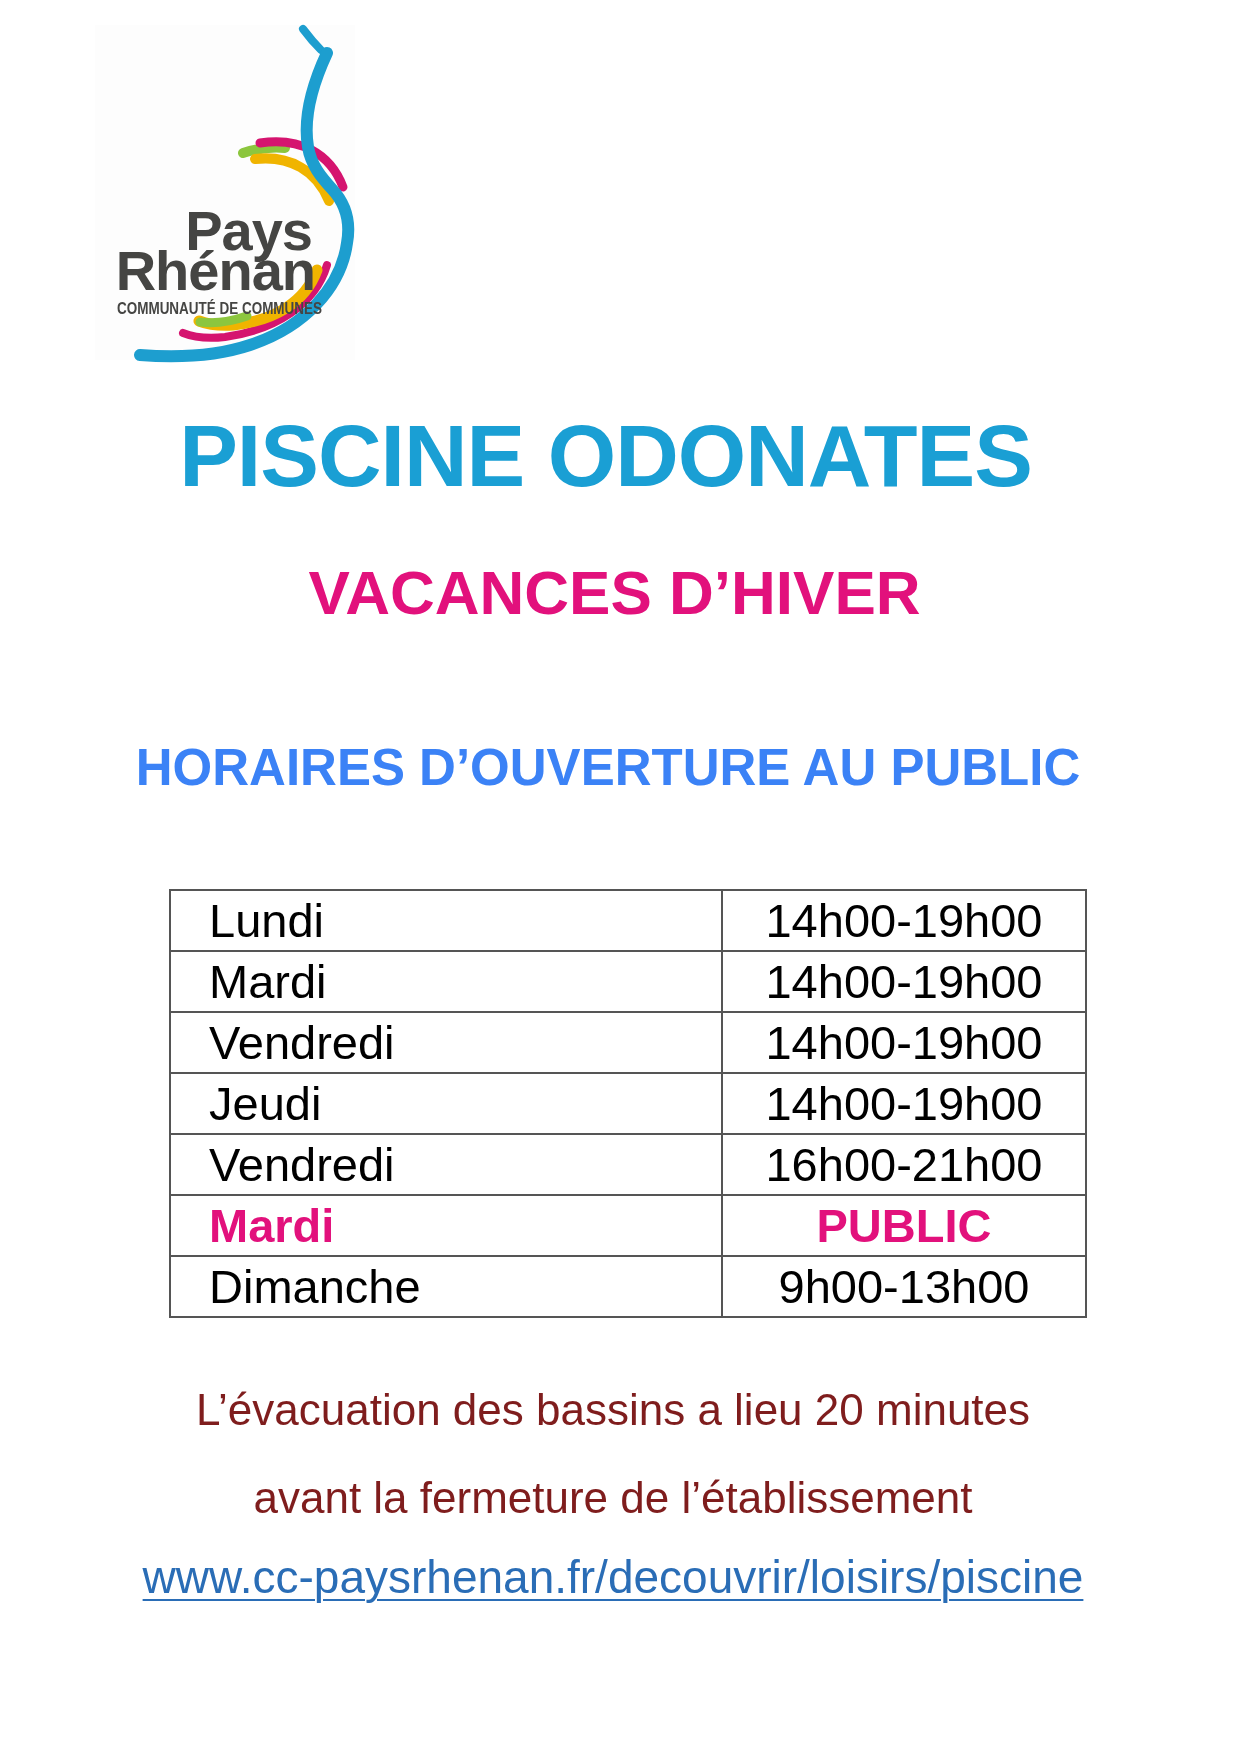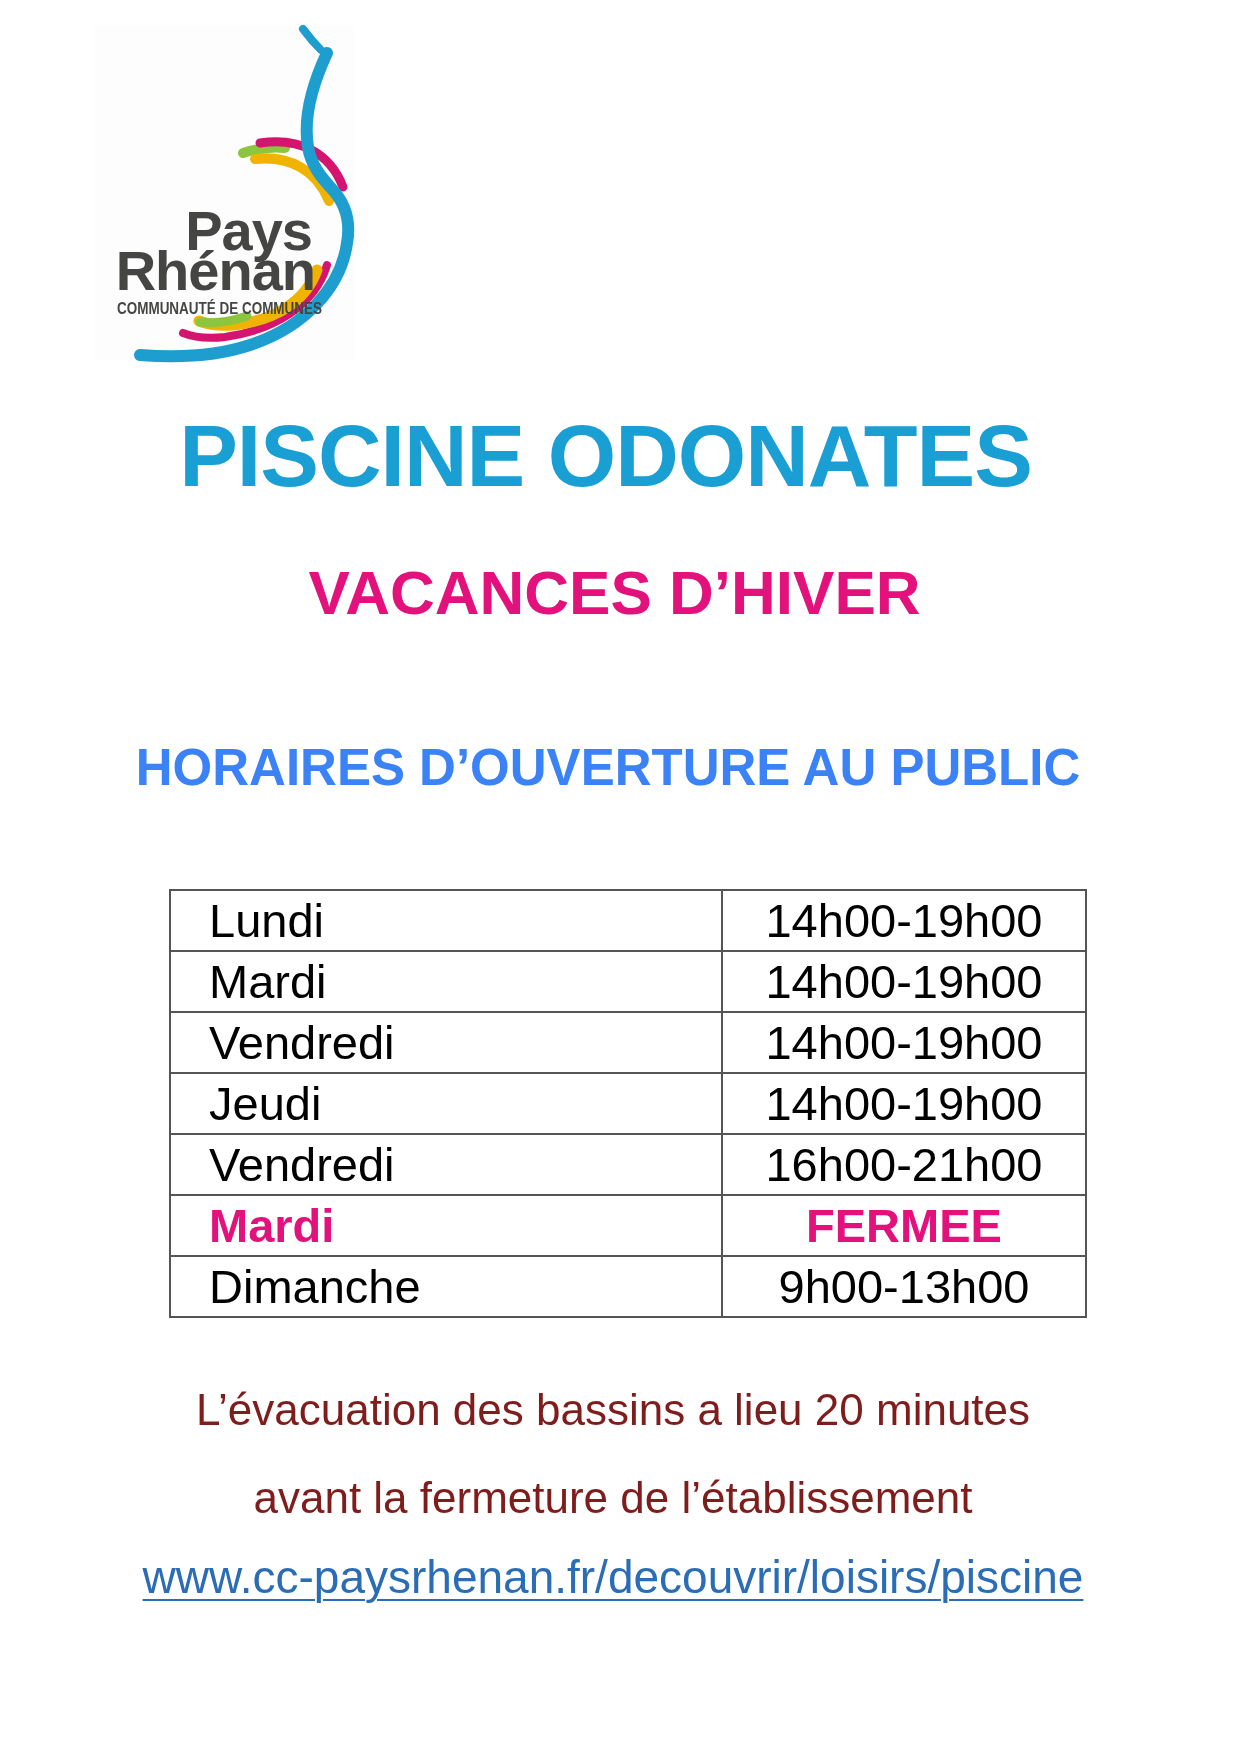--- a/index.html
+++ b/index.html
@@ -162,21 +162,21 @@
       <td class="hours">14h00-19h00</td>
     </tr>
 
     <tr>
       <td class="day">Vendredi</td>
       <td class="hours">16h00-21h00</td>
     </tr>
 
     <tr class="closed">
       <td class="day">Mardi</td>
-      <td class="hours">FERMEE</td>
+      <td class="hours">PUBLIC</td>
     </tr>
 
     <tr>
       <td class="day">Dimanche</td>
       <td class="hours">9h00-13h00</td>
     </tr>
   </tbody>
   </table>
 
   <div class="note-line1">L’évacuation des bassins a lieu 20 minutes</div>

